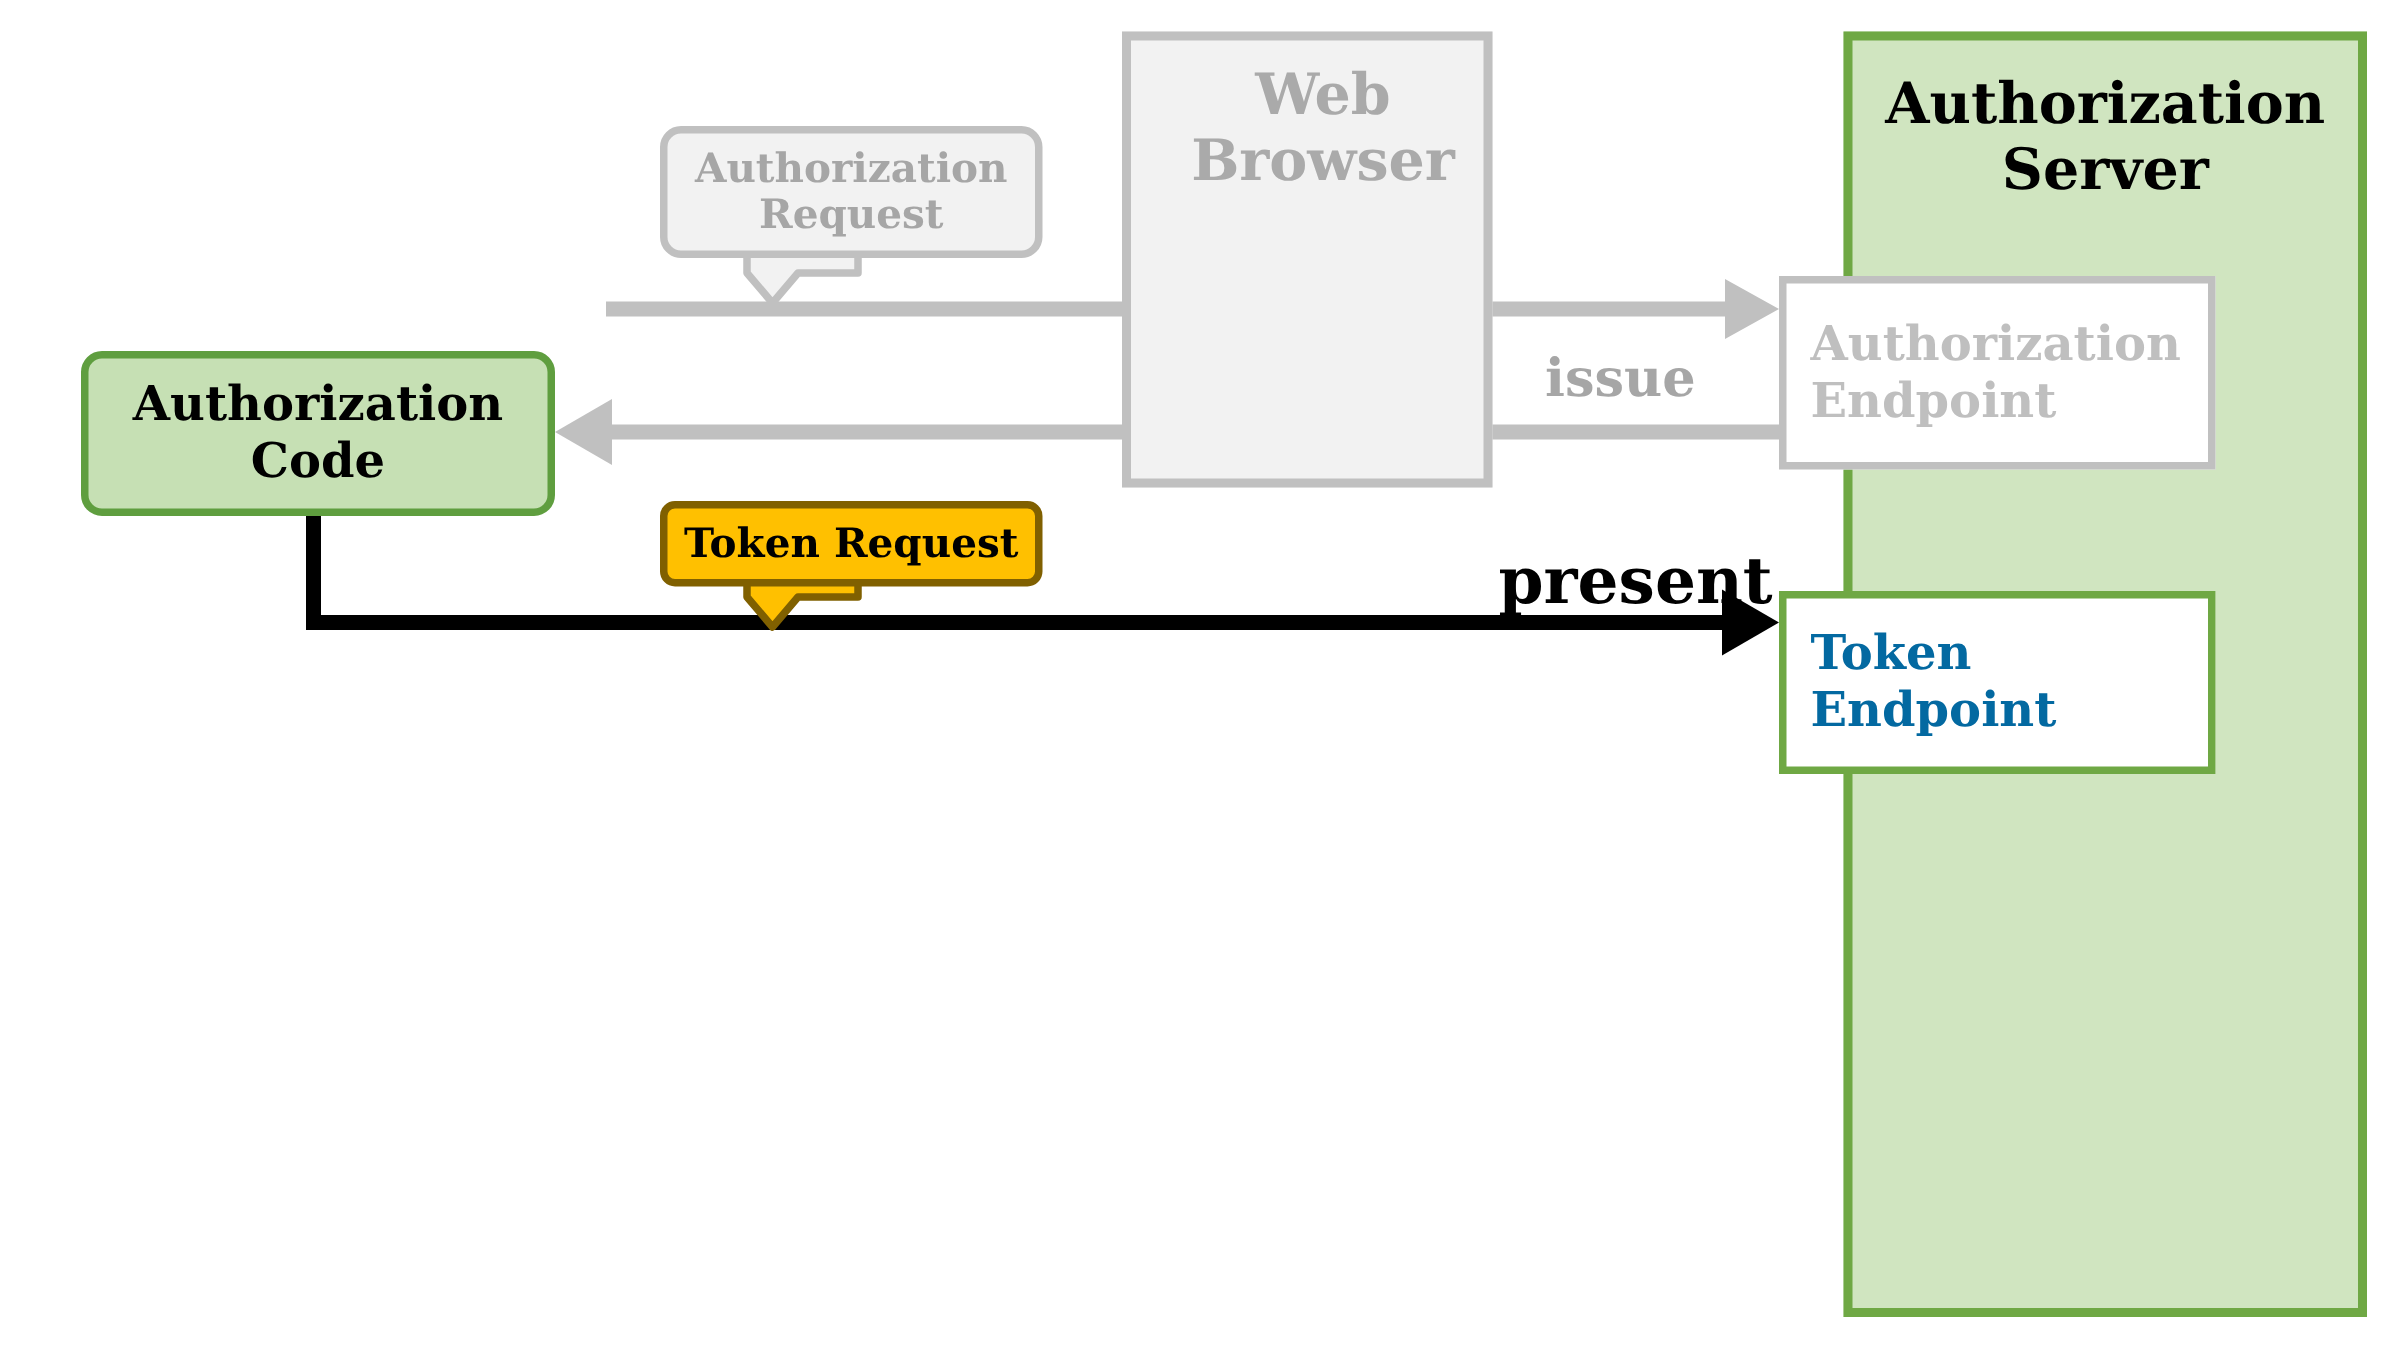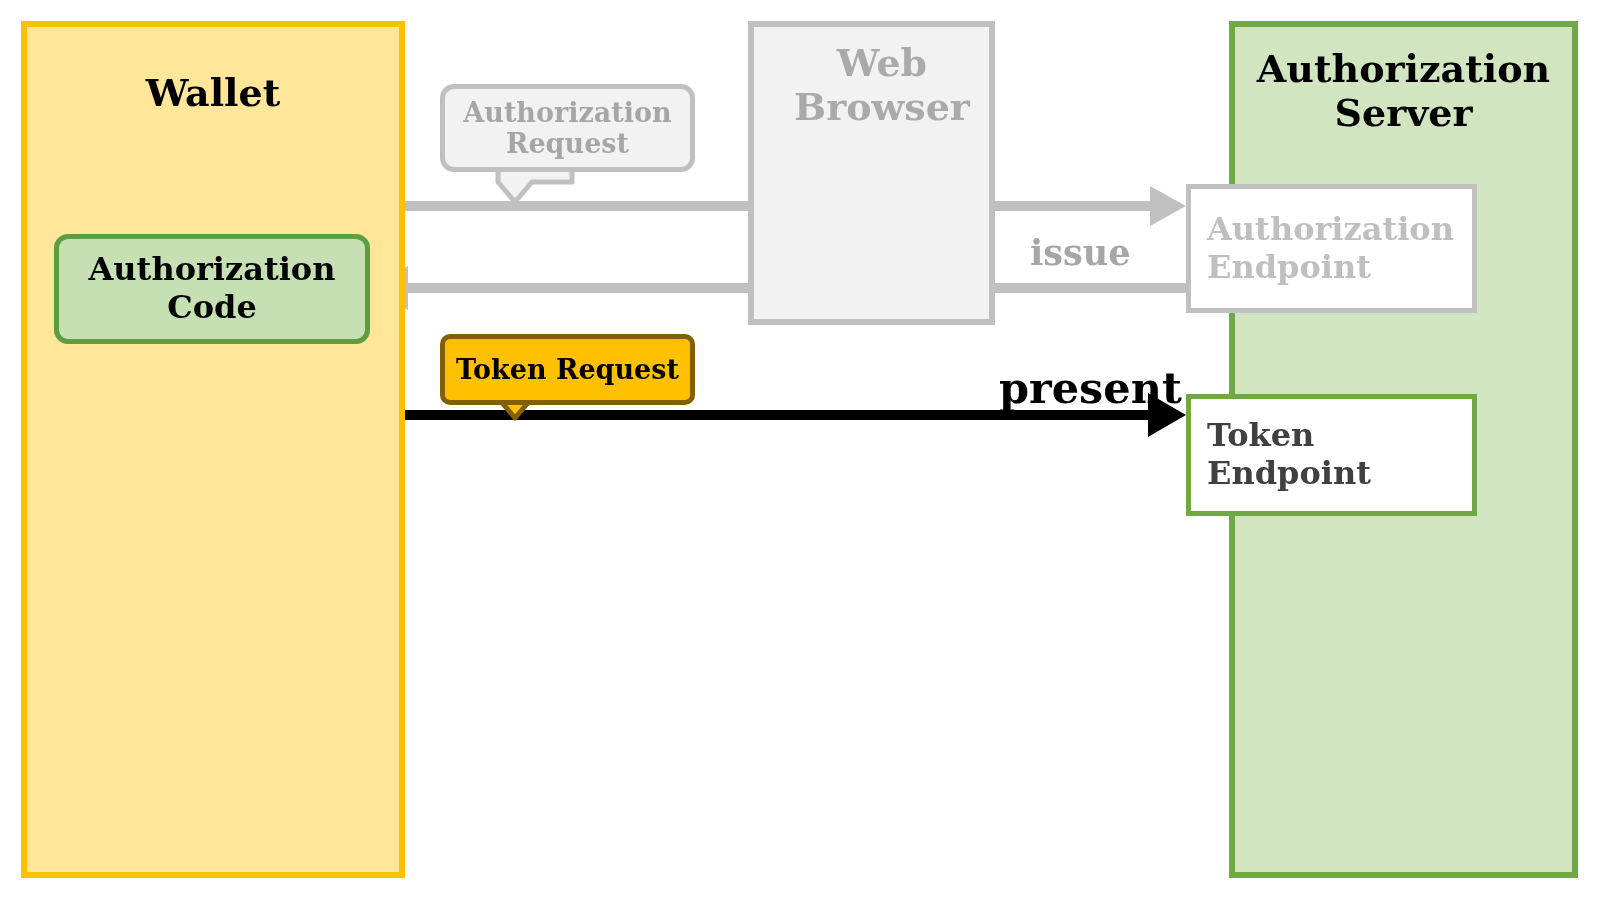--- a/index.html
+++ b/index.html
@@ -121,21 +121,21 @@
     left: 1186px;
     top: 394px;
     width: 291px;
     height: 122px;
     background: #ffffff;
     border: 5px solid #6fa844;
     justify-content: flex-start;
     text-align: left;
     padding-left: 16px;
     font-size: 32px;
-    color: #404040;
+    color: #0369a1;
   }
 
   
   .callout {
     position: absolute;
     box-sizing: border-box;
   }
   .callout .bubble {
     position: absolute;
     left: 0;
@@ -166,21 +166,21 @@
     color: #a6a6a6;
   }
 
   #token-request-callout {
     left: 440px;
     top: 334px;
     width: 255px;
     height: 86px;
   }
   #token-request-callout .bubble {
-    height: 71px;
+    height: 57px;
     background: #ffc000;
     border: 5px solid #806000;
     border-radius: 10px;
     font-size: 27px;
     color: #000000;
   }
 
   .callout svg.tail {
     position: absolute;
     left: 0;
@@ -233,23 +233,20 @@
       <line x1="1186" y1="288" x2="398" y2="288" stroke="#c0c0c0" stroke-width="10"></line>
       <polygon points="370,288 408,266 408,310" fill="#c0c0c0"></polygon>
     </g>
 
     <g>
       <polyline points="209,344 209,415 1158,415" fill="none" stroke="#000000" stroke-width="10"></polyline>
       <polygon points="1186,415 1148,393 1148,437" fill="#000000"></polygon>
     </g>
   </svg>
 
-  <div class="lane" id="wallet-lane">
-    <div class="lane-title">Wallet</div>
-  </div>
 
   <div class="lane" id="browser-lane">
     <div class="lane-title">Web
 Browser</div>
   </div>
 
   <div class="lane" id="authserver-lane">
     <div class="lane-title">Authorization
 Server</div>
   </div>

